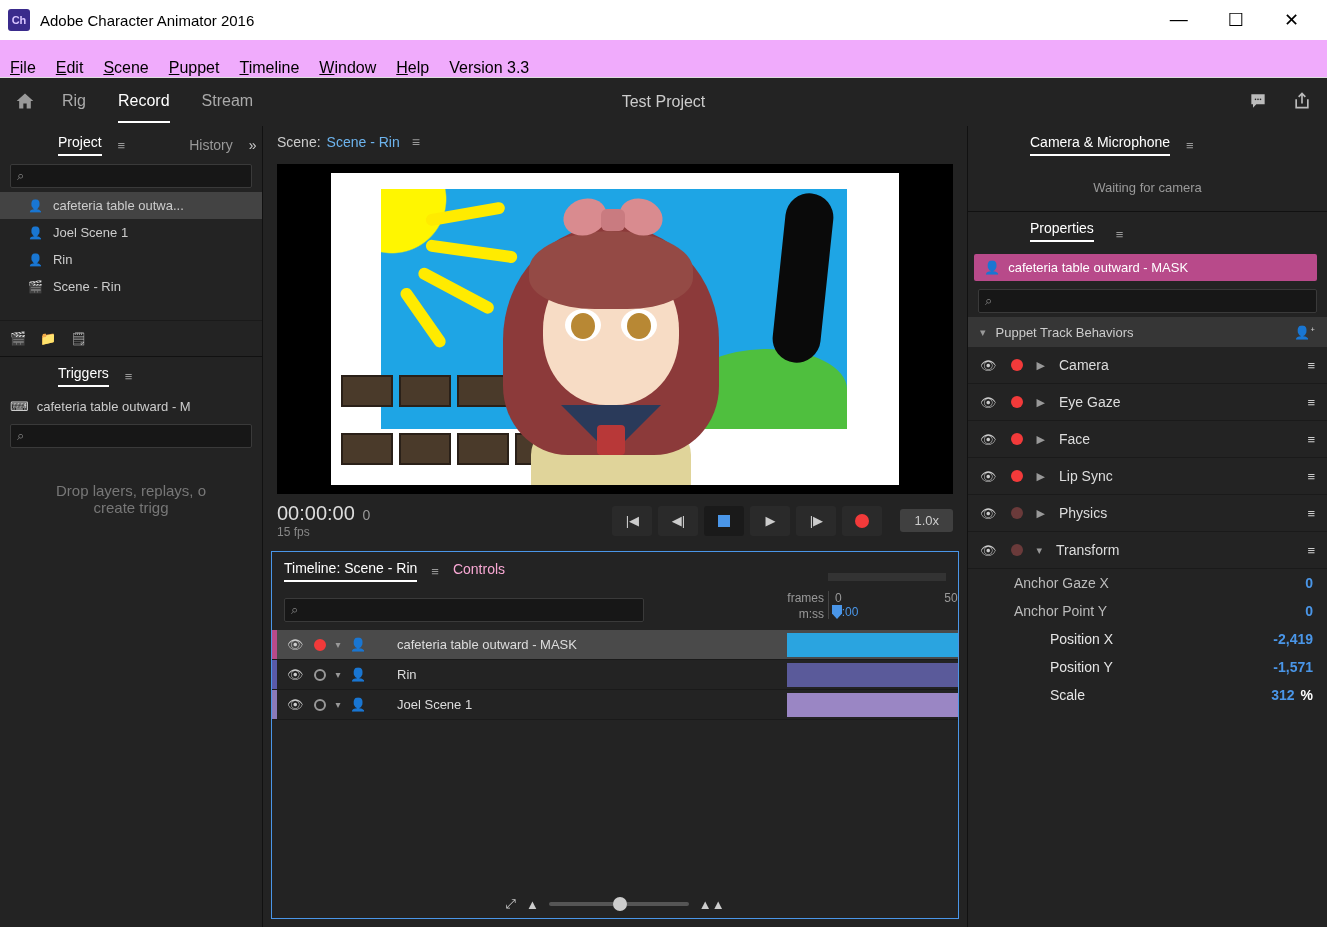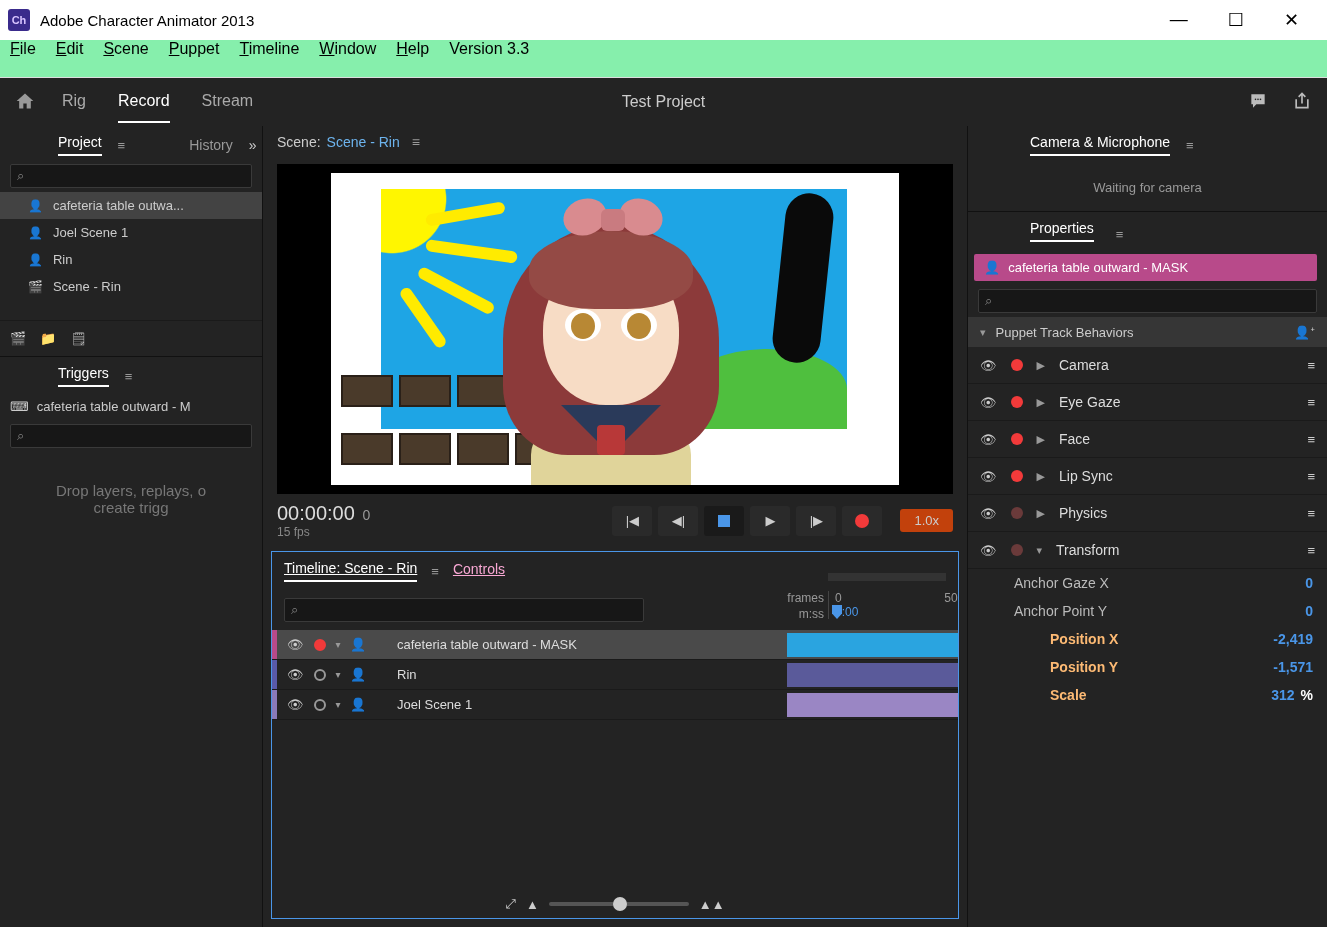--- a/index.html
+++ b/index.html
@@ -2,21 +2,21 @@
 <html><head>
 <meta charset="utf-8">
 <style>
 * { margin: 0; padding: 0; box-sizing: border-box; font-family: "Segoe UI", Arial, sans-serif; }
 body { background: #1e1e1e; color: #ccc; font-size: 13px; width: 1327px; height: 927px; overflow: hidden; display: flex; flex-direction: column; }
 .titlebar { background: #fff; color: #000; height: 40px; display: flex; align-items: center; padding: 0 8px; }
 .titlebar-icon { width: 22px; height: 22px; background: #3a2b8c; color: #d9c5ff; font-size: 11px; font-weight: bold; display: flex; align-items: center; justify-content: center; border-radius: 3px; margin-right: 10px; }
 .titlebar-title { font-size: 15px; flex: 1; }
 .titlebar-controls { display: flex; gap: 40px; padding-right: 20px; }
 .win-btn { font-size: 18px; cursor: pointer; }
-.menubar { background: #86efac; color: #000; height: 38px; display: flex; align-items: flex-start; padding: 0 10px; gap: 20px; font-size: 16px; border-bottom: 1px solid #ddd; }
+.menubar { background: #f0abfc; color: #000; height: 38px; display: flex; align-items: flex-end; padding: 0 10px; gap: 20px; font-size: 16px; border-bottom: 1px solid #ddd; }
 .menu-item { cursor: pointer; }
 .menu-item u { text-decoration: underline; }
 .topbar { background: #232323; height: 48px; display: flex; align-items: center; padding: 0 14px; }
 .home-icon { color: #999; margin-right: 26px; cursor: pointer; }
 .tabs { display: flex; gap: 32px; }
 .top-tab { color: #aaa; font-size: 16px; cursor: pointer; padding: 11px 0; }
 .top-tab.active { color: #fff; border-bottom: 2px solid #fff; }
 .project-title { color: #ccc; font-size: 16px; position: absolute; left: 50%; transform: translateX(-50%); }
 .top-right { margin-left: auto; display: flex; gap: 22px; color: #bbb; }
 .main { flex: 1; display: flex; min-height: 0; }
@@ -64,24 +64,24 @@
 .sweater { position: absolute; left: 50px; top: 230px; width: 160px; height: 80px; background: #e0d49a; border-radius: 30px 30px 0 0; }
 .playbar { display: flex; align-items: center; padding: 8px 14px; gap: 10px; }
 .timecode { color: #ddd; font-size: 20px; }
 .timecode-frame { color: #999; font-size: 14px; margin-left: 4px; }
 .fps { color: #888; font-size: 12px; }
 .play-controls { display: flex; gap: 6px; margin-left: auto; }
 .pc-btn { width: 40px; height: 30px; background: #2a2a2a; display: flex; align-items: center; justify-content: center; cursor: pointer; color: #ccc; border-radius: 3px; }
 .pc-btn.stop-on { background: #1a1a1a; }
 .stop-sq { width: 12px; height: 12px; background: #4a96e8; }
 .rec-dot { width: 14px; height: 14px; background: #f23a3a; border-radius: 50%; }
-.speed-box { background: #c2410c; padding: 4px 14px; margin-left: 8px; border-radius: 3px; }
+.speed-box { background: #404040; padding: 4px 14px; margin-left: 8px; border-radius: 3px; }
 .timeline-panel { border: 1px solid #4a96e8; margin: 4px 8px 8px; flex: 1; display: flex; flex-direction: column; min-height: 0; }
 .tl-header { display: flex; align-items: center; padding: 8px 12px 4px; gap: 14px; }
-.tl-tab { color: #fff; font-size: 14px; border-bottom: 2px solid #fff; padding-bottom: 4px; text-decoration: underline; }
+.tl-tab { color: #fff; font-size: 14px; border-bottom: 2px solid #fff; padding-bottom: 4px; }
 .tl-tab.inactive { color: #f9a8d4; border: none; cursor: pointer; }
 .tl-ruler { display: flex; align-items: flex-end; padding: 4px 12px 0; gap: 8px; }
 .tl-search { flex: 0 0 360px; }
 .tl-ruler-right { margin-left: auto; text-align: right; color: #999; font-size: 12px; line-height: 16px; padding-right: 4px; }
 .tl-ruler-nums { color: #999; font-size: 12px; display: flex; gap: 86px; padding-left: 6px; border-left: 1px solid #444; }
 .track-rows { margin-top: 8px; }
 .track-row { display: flex; align-items: center; height: 30px; border-bottom: 1px solid #1a1a1a; }
 .track-row.sel { background: #4a4a4a; }
 .track-color { width: 5px; height: 100%; }
 .track-ctrls { display: flex; align-items: center; gap: 10px; padding: 0 10px; width: 120px; }
@@ -110,31 +110,31 @@
 .b-eye { color: #ccc; cursor: pointer; }
 .b-dot { width: 12px; height: 12px; border-radius: 50%; }
 .b-dot.on { background: #f23a3a; }
 .b-dot.off { background: #6a3a3a; }
 .b-chev { color: #999; cursor: pointer; font-size: 11px; }
 .b-name { flex: 1; color: #ddd; font-size: 14px; }
 .b-menu { color: #ccc; cursor: pointer; }
 .transform-props { padding: 0 14px; }
 .tprop { display: flex; padding: 6px 0 6px 32px; align-items: center; }
 .tprop-name { flex: 1; color: #bbb; font-size: 14px; }
-.tprop-name.bold { color: #fdba74; font-weight: 700; padding-left: 36px; }
+.tprop-name.bold { color: #e5e5e5; font-weight: 400; padding-left: 36px; }
 .tprop-val { color: #4a96e8; font-size: 14px; font-weight: 600; }
 .tprop-unit { color: #fff; margin-left: 6px; font-size: 14px; font-weight: 600; }
 svg { overflow: visible; }
 </style>
 </head>
 <body>
 
 <div class="titlebar">
   <div class="titlebar-icon">Ch</div>
-  <div class="titlebar-title">Adobe Character Animator 2013</div>
+  <div class="titlebar-title">Adobe Character Animator 2016</div>
   <div class="titlebar-controls">
     <span class="win-btn">—</span>
     <span class="win-btn">☐</span>
     <span class="win-btn">✕</span>
   </div>
 </div>
 
 <div class="menubar">
   <span class="menu-item"><u>F</u>ile</span>
   <span class="menu-item"><u>E</u>dit</span>

